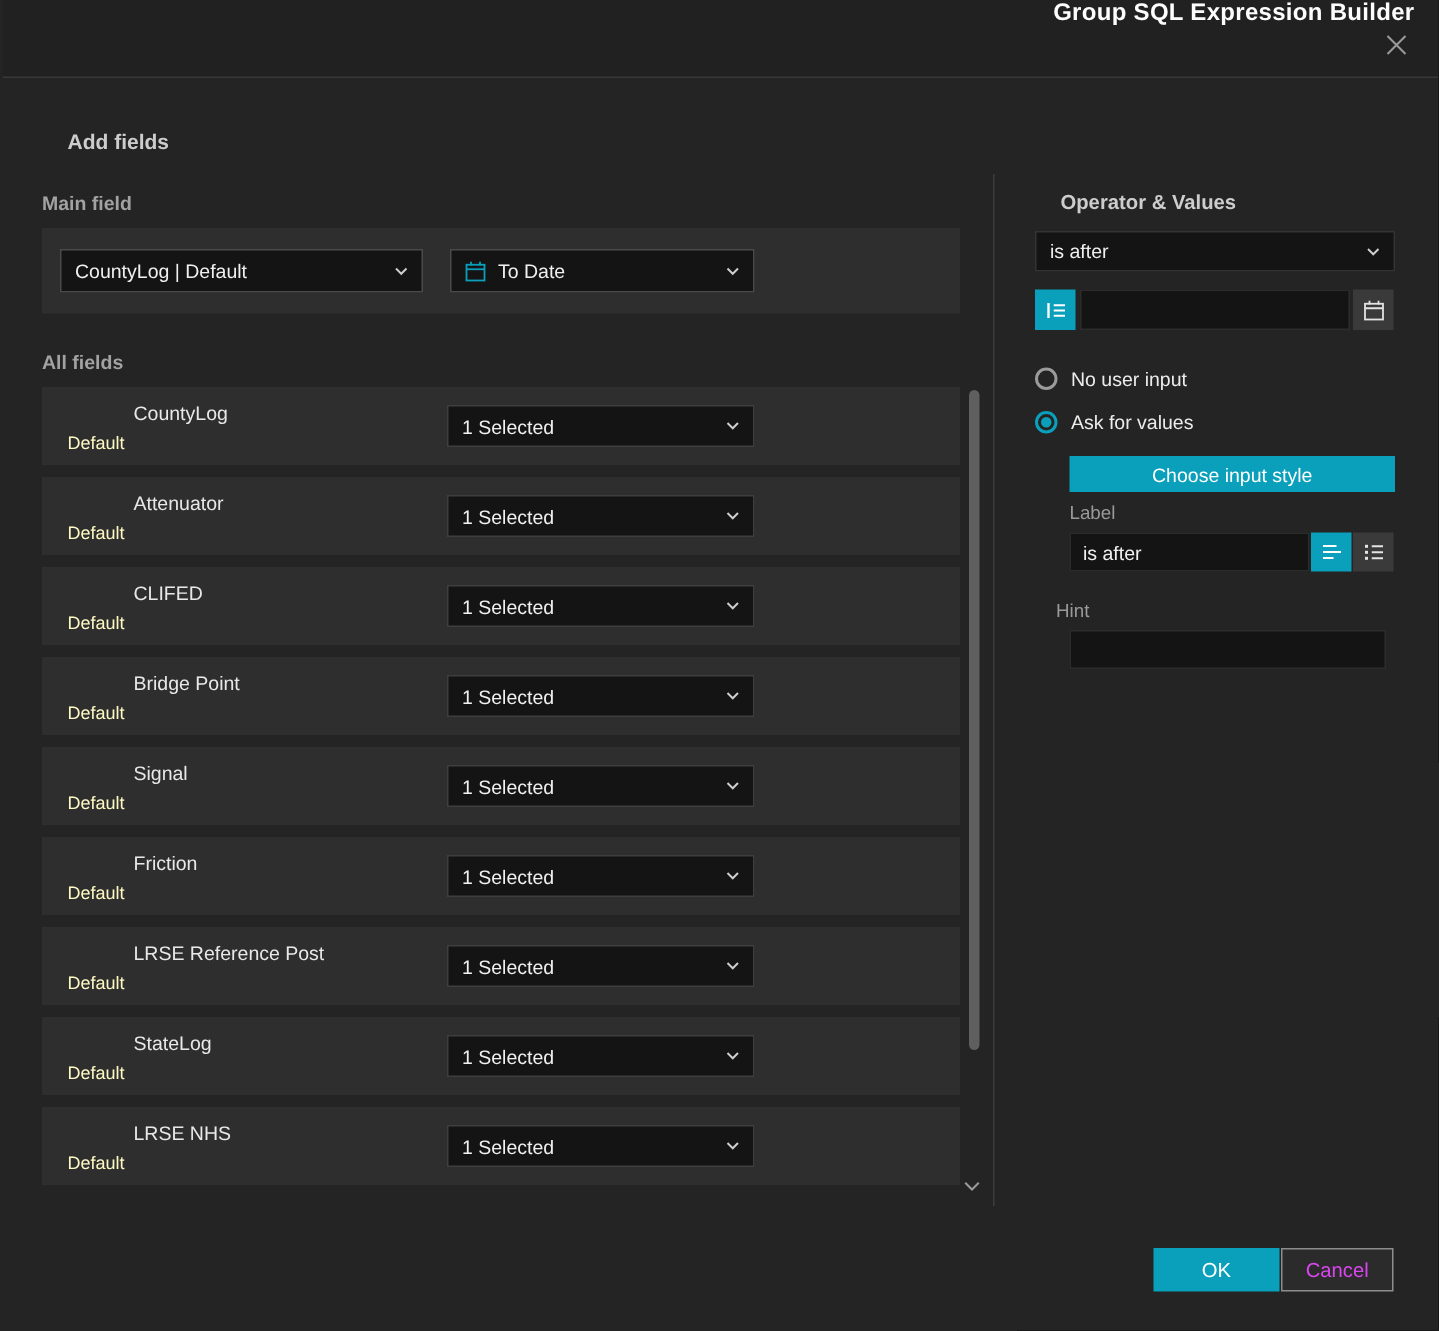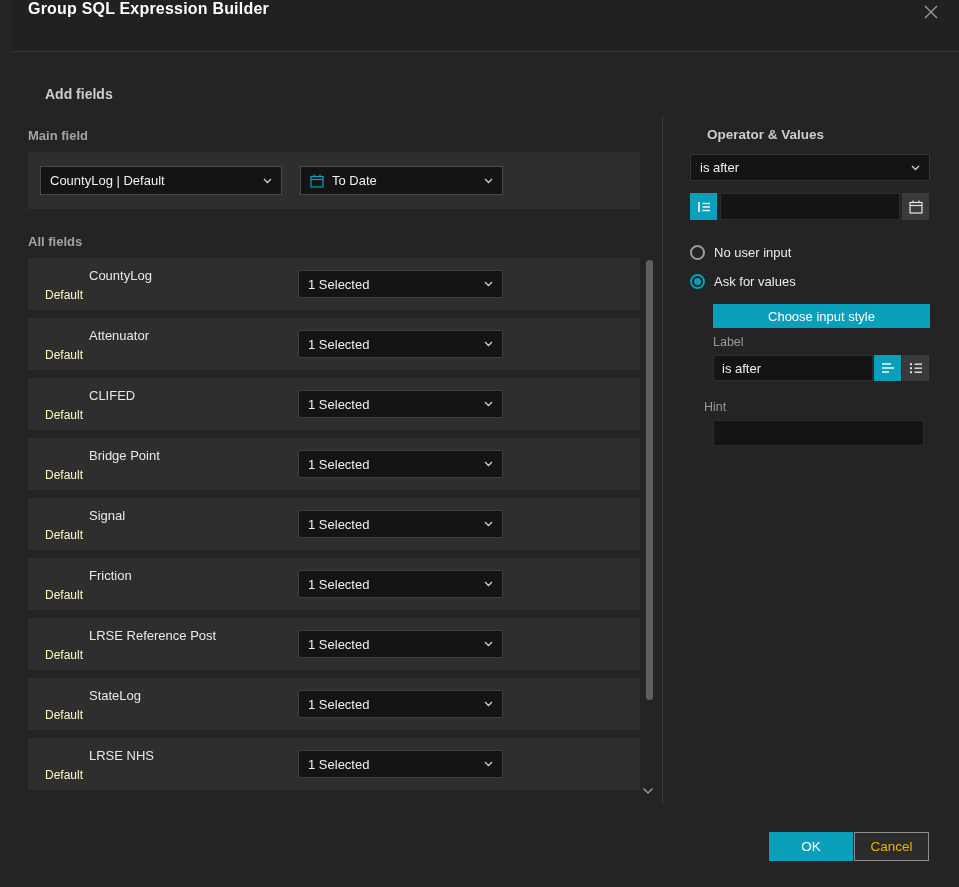--- a/index.html
+++ b/index.html
@@ -6,21 +6,21 @@
   html,body { background:#111; font-family:"Liberation Sans", sans-serif; }
   :root{
     --accent:#0a9fba;
     --dialog-bg:#242424;
     --row-bg:#2e2e2e;
     --input-bg:#141414;
   }
   .dialog{ position:relative; width:959px; height:887px; background:var(--dialog-bg); color:#e6e6e6; overflow:hidden; }
 
   
-  .hdr{ position:absolute; top:0; left:12px; right:0; height:52px; background:#212121; border-bottom:1px solid #383838; display:flex; align-items:flex-start; padding:0 16px; }
+  .hdr{ position:absolute; top:0; left:2px; right:0; height:52px; background:#212121; border-bottom:1px solid #383838; display:flex; align-items:flex-end; padding:0 16px;flex-direction:column; }
   .hdr h1{ font-size:16px; font-weight:700; color:#fdfdfd; letter-spacing:.2px; }
   .close-btn{ margin-left:auto; background:none; border:none; cursor:pointer; line-height:0; padding:4px; }
 
   .sec-h{ position:absolute; font-size:14px; font-weight:700; color:#cdcdcd;margin-left:17px; }
   .sub-h{ position:absolute; font-size:13px; font-weight:700; color:#a2a2a2; }
 
   #add-fields-h{ left:28px; top:86px; }
   #main-field-h{ left:28px; top:128px; }
   #all-fields-h{ left:28px; top:234px; }
 
@@ -72,21 +72,21 @@
   #label-lbl{ left:713px; top:335px; }
   #hint-lbl{ left:704px; top:400px; }
 
   #label-input{ position:absolute; left:713px; top:355px; width:160px; height:26px; }
   #label-style-a{ position:absolute; left:874px; top:355px; width:27px; height:26px; }
   #label-style-b{ position:absolute; left:902px; top:355px; width:27px; height:26px; }
   #hint-input{ position:absolute; left:713px; top:420px; width:211px; height:26px; }
 
   
   .ok-btn{ position:absolute; left:769px; top:832px; width:84px; height:29px; background:var(--accent); border:none; color:#fff; font-size:13.5px; cursor:pointer; font-family:"Liberation Sans", sans-serif; }
-  .cancel-btn{ position:absolute; left:854px; top:832px; width:75px; height:29px; background:#2b2b2b; border:1px solid #8d8d8d; color:#eab308; font-size:13.5px; cursor:pointer; font-family:"Liberation Sans", sans-serif; }
+  .cancel-btn{ position:absolute; left:854px; top:832px; width:75px; height:29px; background:#2b2b2b; border:1px solid #8d8d8d; color:#d946ef; font-size:13.5px; cursor:pointer; font-family:"Liberation Sans", sans-serif; }
 
   svg{ display:inline-block; }
 </style>
 </head>
 <body>
 
 <div class="dialog">
 
   <div class="hdr">
     <h1>Group SQL Expression Builder</h1>

